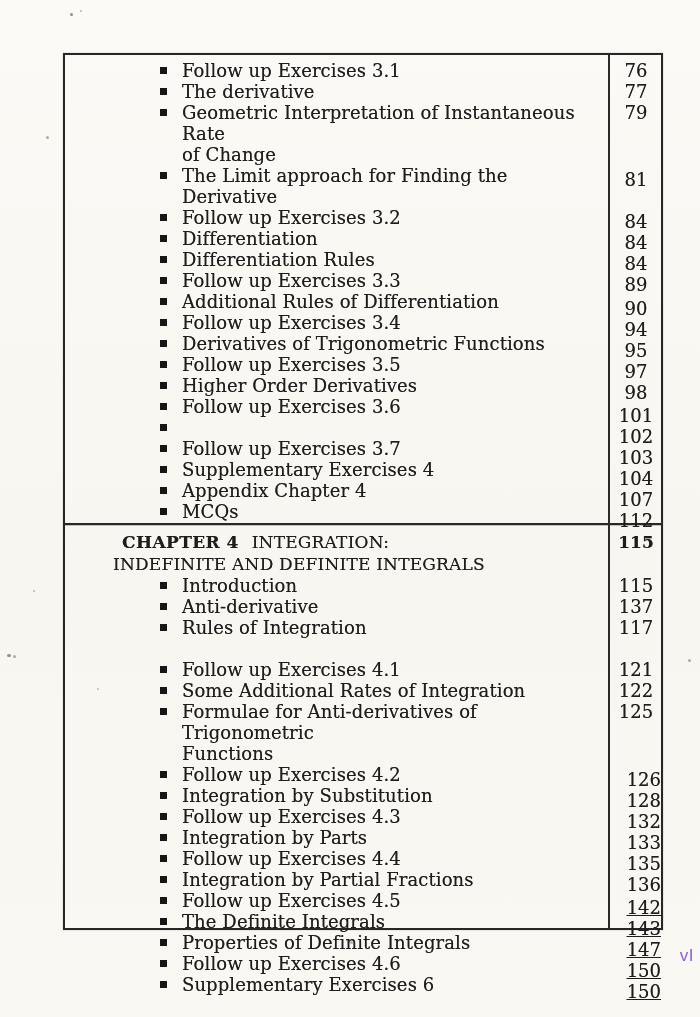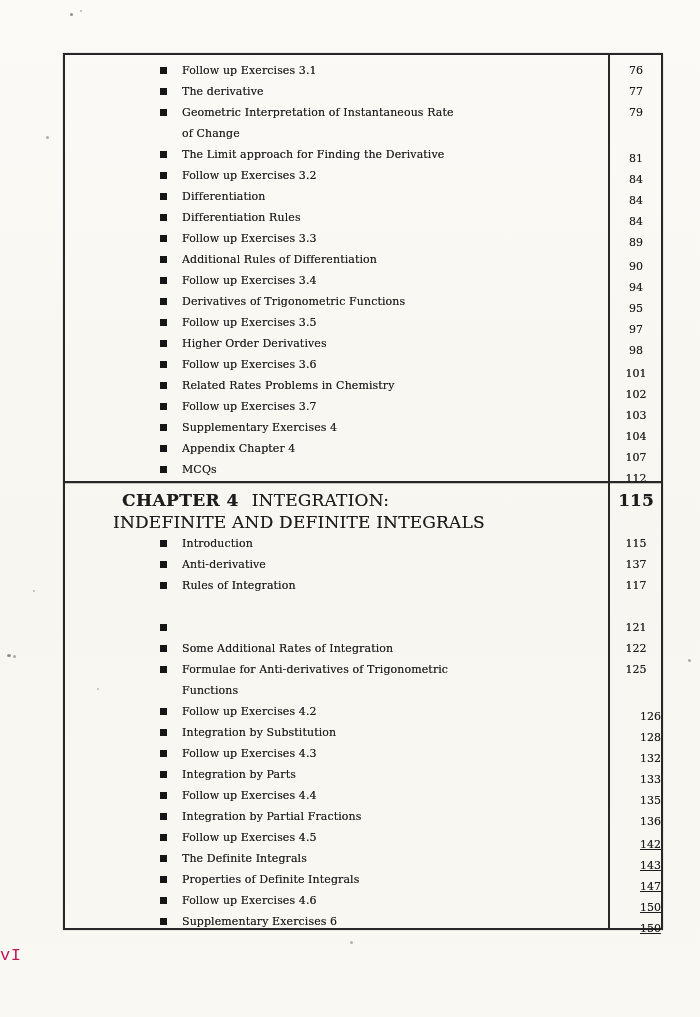--- a/index.html
+++ b/index.html
@@ -32,21 +32,21 @@
   .sec-divider {
     border-top: 2px solid #272727;
     box-shadow: 0 1px 0 rgba(40,40,40,0.25);
     margin: 1px 0 0 0;
   }
 
   .toc-row {
     display: flex;
     align-items: flex-start;
     line-height: 21px;
-    font-size: 11px;
+    font-size: 18px;
     text-shadow: 0 0 0.5px rgba(20,20,20,0.6);
   }
   .gap-before { margin-top: 21px; }
 
   .bullet-cell {
     flex: 0 0 117px;
     box-sizing: border-box;
     padding-left: 95px;
     padding-top: 7px;
   }
@@ -85,24 +85,24 @@
     padding-left: 57px;
   }
   .chapter-label { font-weight: bold; letter-spacing: 0.4px; }
   .chapter-title { margin-left: 13px; letter-spacing: 0.2px; }
   .h-line2 { margin-left: -9px; letter-spacing: 0.2px; }
   .toc-header .num { font-weight: bold; }
 
   .folio {
     position: absolute;
     left: 0; right: 6px; top: 946px;
-    text-align: left;
-    font-family: Liberation Mono, monospace;
+    text-align: right;
+    font-family: Liberation Sans, sans-serif;
     font-size: 17px;
-    color: #be185d;
+    color: #8b5cf6;
     letter-spacing: 0.5px;
   }
 
   .speck { position: absolute; border-radius: 50%; background: rgba(55,55,55,0.55); }
   .sp1 { left: 70px;  top: 13px;  width: 3px; height: 3px; }
   .sp2 { left: 80px;  top: 10px;  width: 2px; height: 2px; background: rgba(55,55,55,0.35); }
   .sp3 { left: 46px;  top: 136px; width: 3px; height: 3px; background: rgba(55,55,55,0.4); }
   .sp4 { left: 7px;   top: 654px; width: 4px; height: 3px; }
   .sp5 { left: 13px;  top: 655px; width: 3px; height: 3px; background: rgba(55,55,55,0.4); }
   .sp6 { left: 33px;  top: 590px; width: 2px; height: 2px; background: rgba(55,55,55,0.35); }
@@ -215,21 +215,20 @@
             <span class="bullet-cell">
               <span class="bullet"></span>
             </span>
             <span class="label">Follow up Exercises 3.6</span>
             <span class="num">101</span>
           </div>
           <div class="toc-row">
             <span class="bullet-cell">
               <span class="bullet"></span>
             </span>
-            <span class="label">Related Rates Problems in Chemistry</span>
             <span class="num">102</span>
           </div>
           <div class="toc-row">
             <span class="bullet-cell">
               <span class="bullet"></span>
             </span>
             <span class="label">Follow up Exercises 3.7</span>
             <span class="num">103</span>
           </div>
           <div class="toc-row">
@@ -281,20 +280,21 @@
             <span class="bullet-cell">
               <span class="bullet"></span>
             </span>
             <span class="label">Rules of Integration</span>
             <span class="num">117</span>
           </div>
           <div class="toc-row gap-before">
             <span class="bullet-cell">
               <span class="bullet"></span>
             </span>
+            <span class="label">Follow up Exercises 4.1</span>
             <span class="num">121</span>
           </div>
           <div class="toc-row">
             <span class="bullet-cell">
               <span class="bullet"></span>
             </span>
             <span class="label">Some Additional Rates of Integration</span>
             <span class="num">122</span>
           </div>
           <div class="toc-row">

